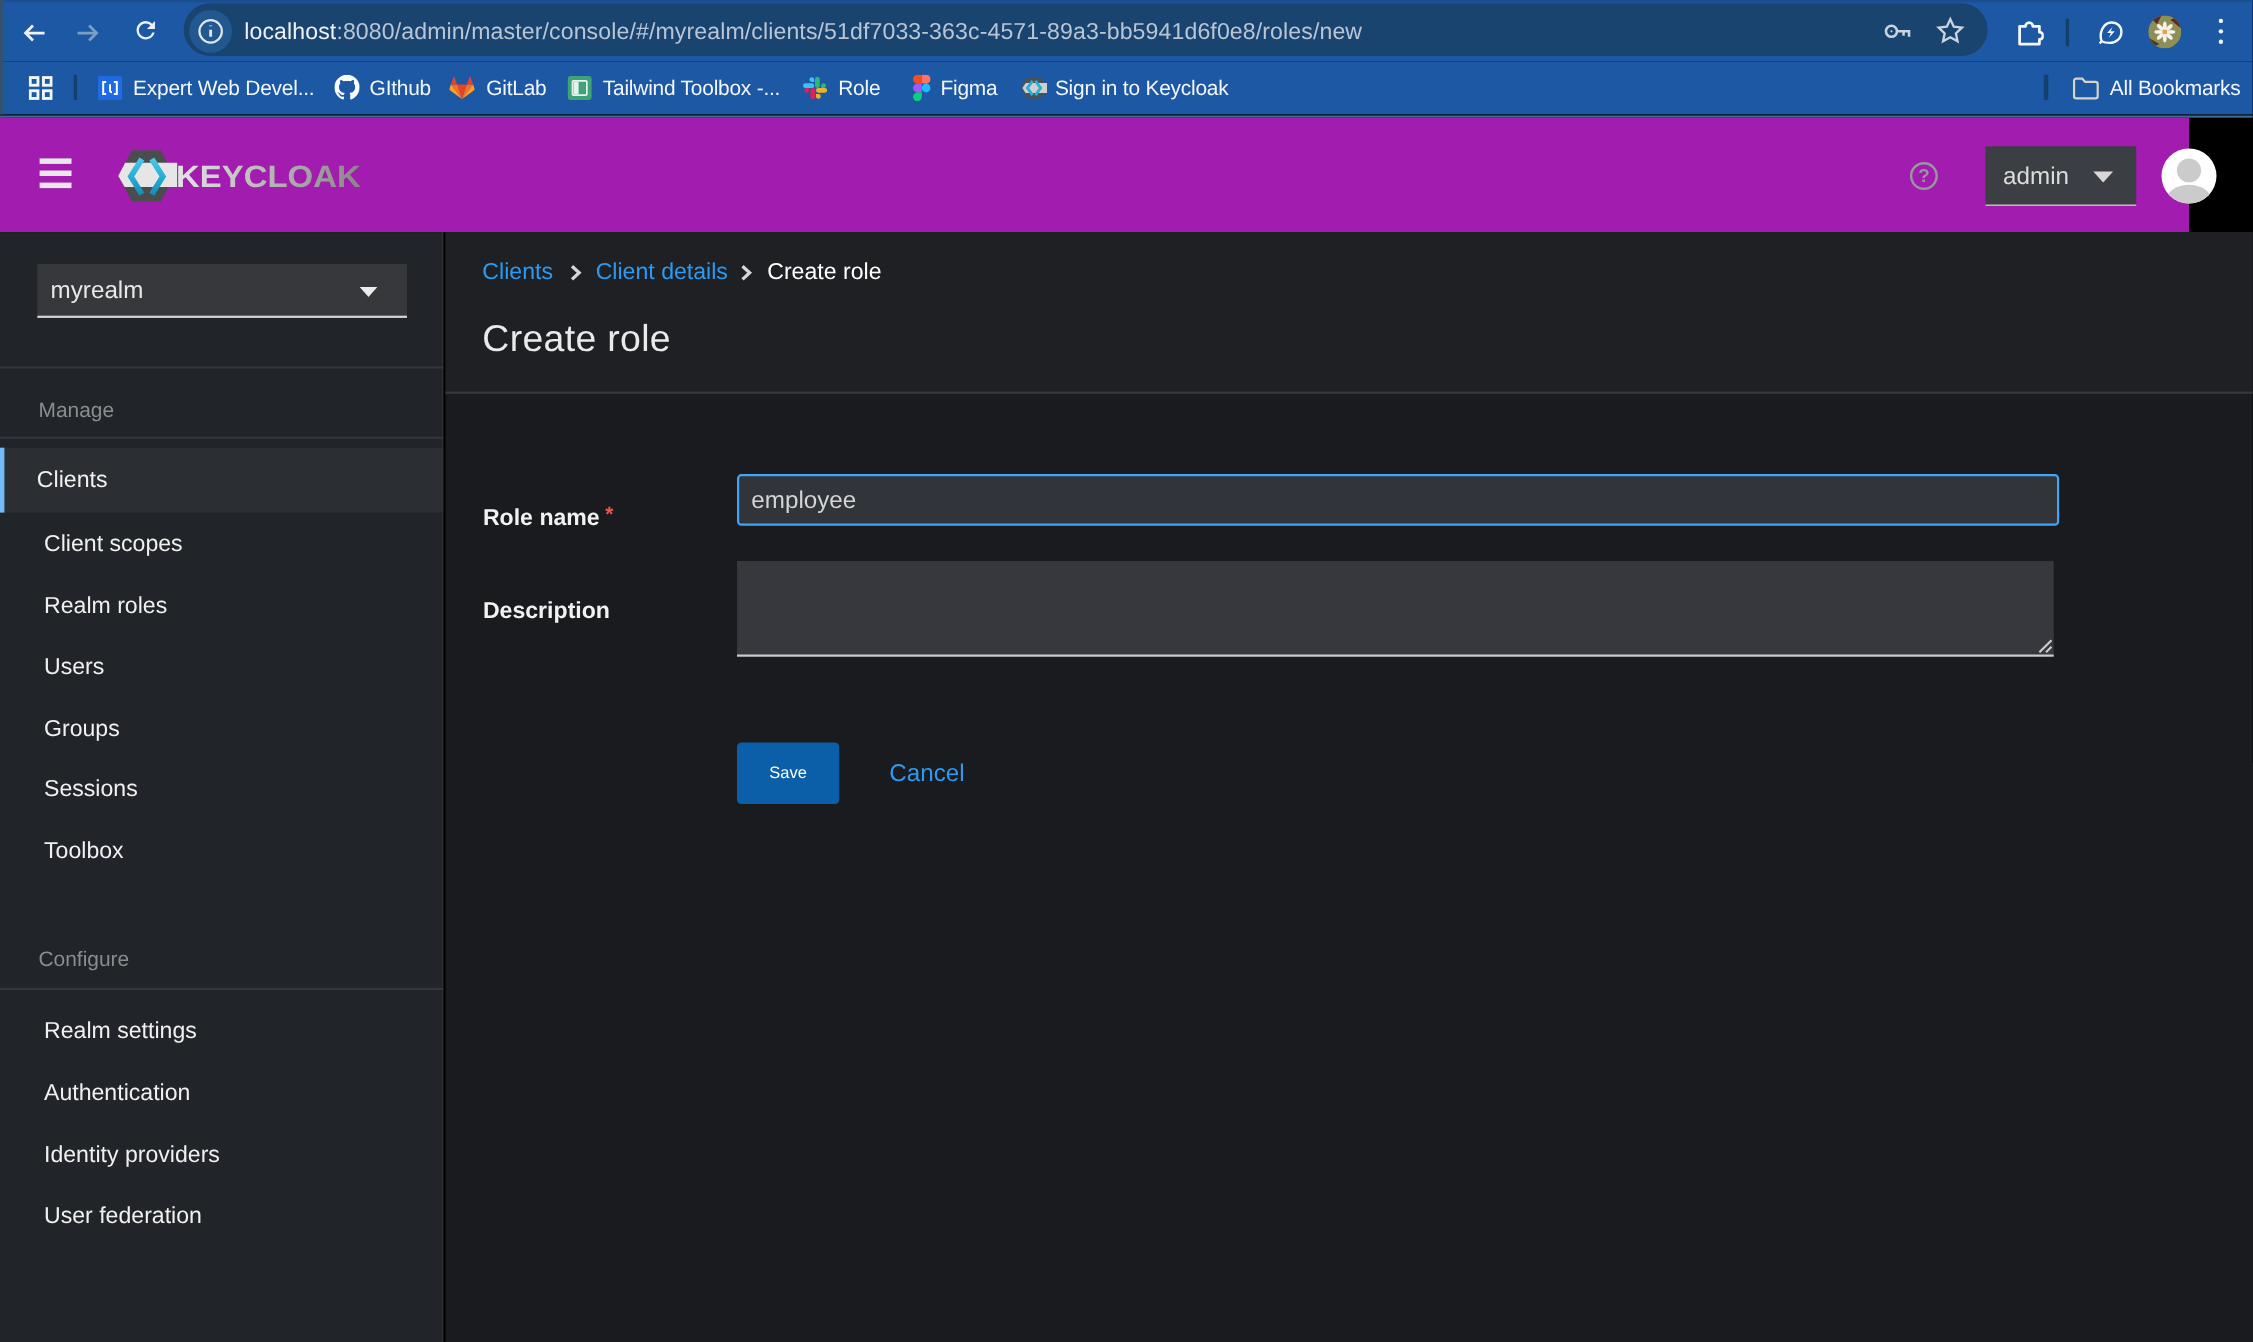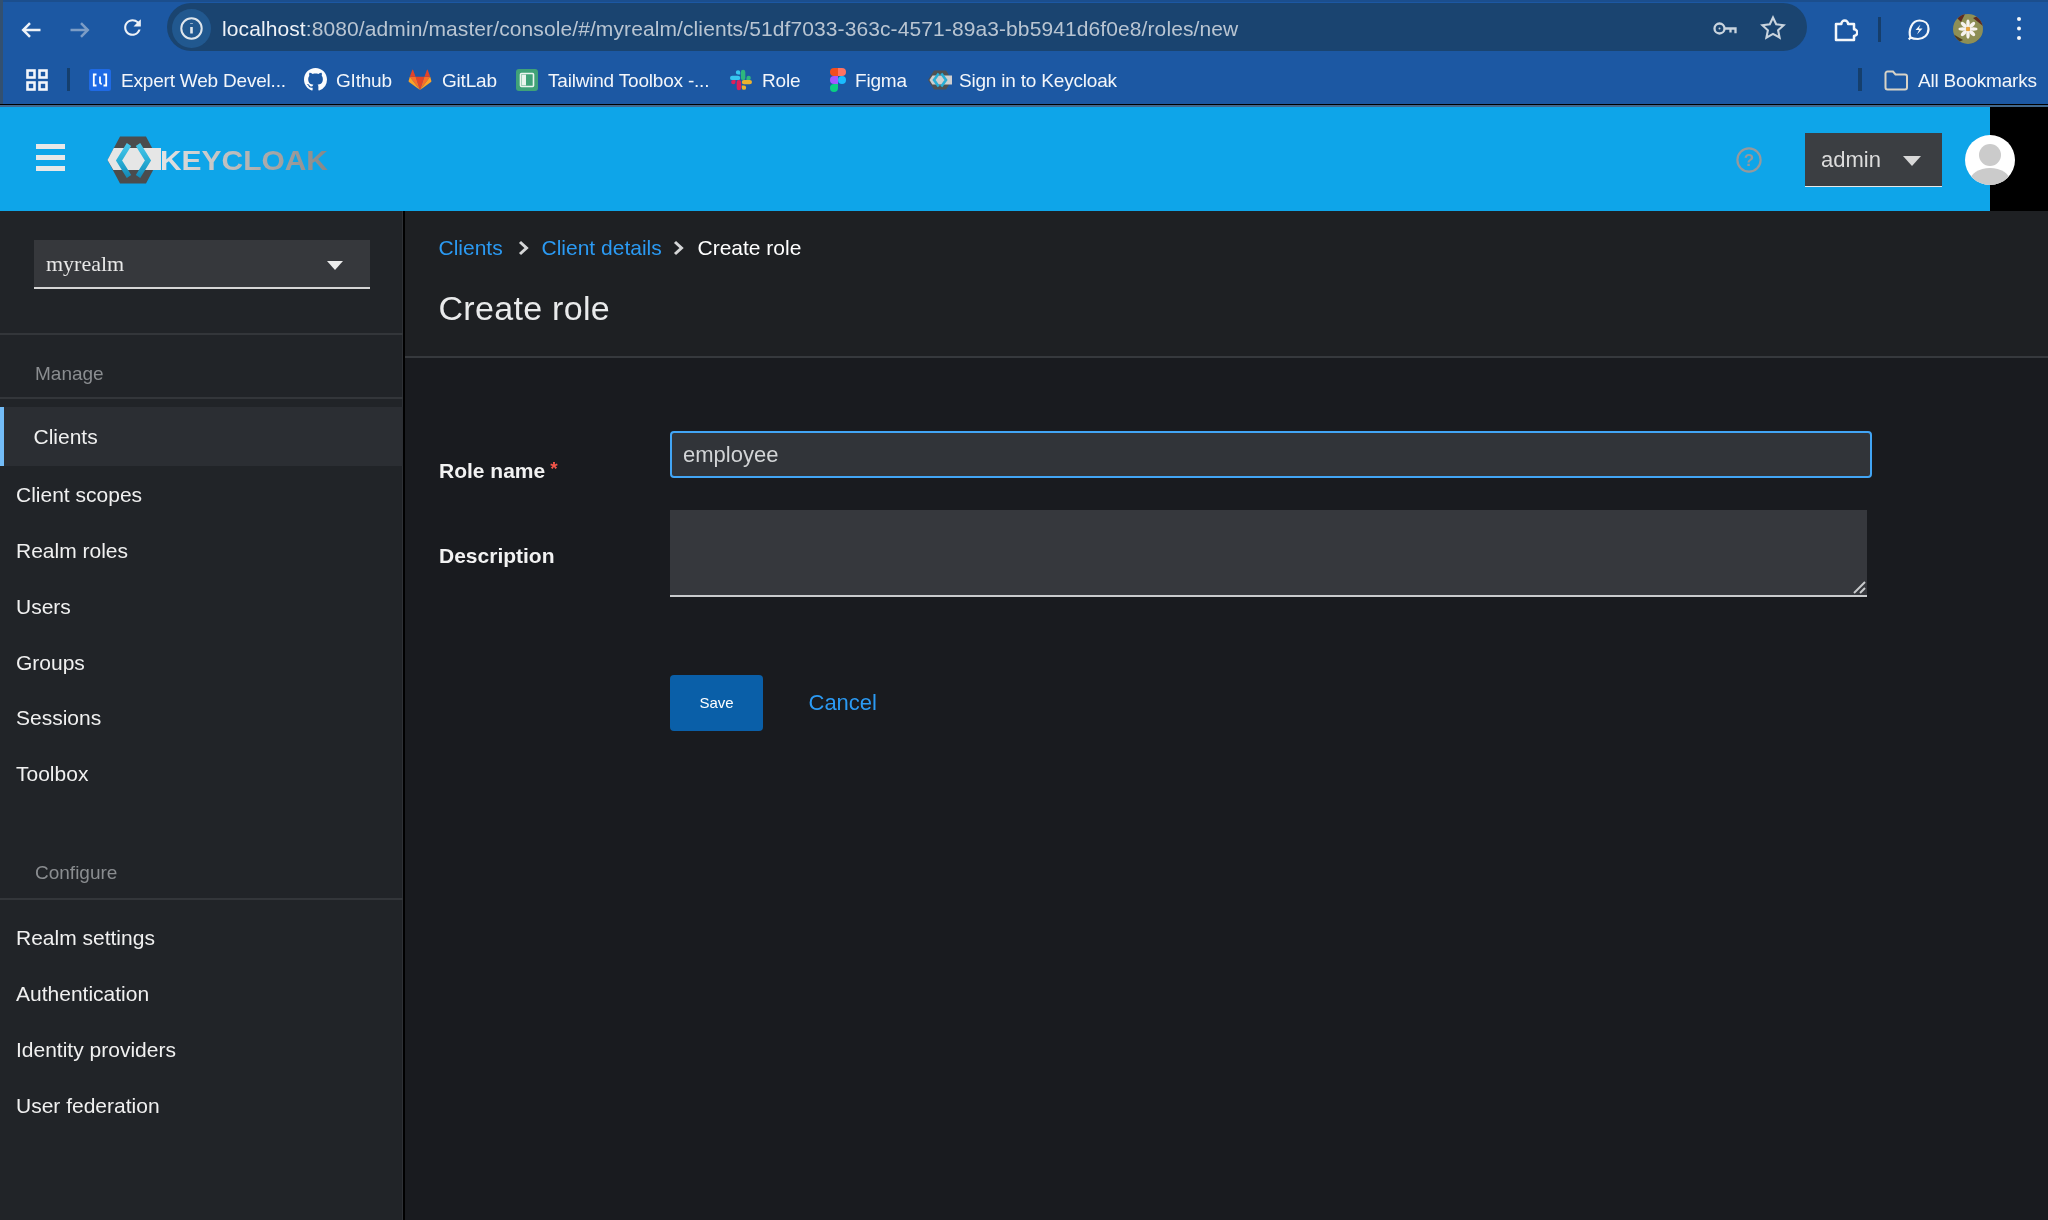--- a/index.html
+++ b/index.html
@@ -15,38 +15,38 @@
   #infocircle { position:absolute; left:172px; top:9px; width:39px; height:39px; border-radius:50%; background:#21588f; }
   .urltext { position:absolute; left:222px; top:0; height:56px; line-height:57px; font-size:21px; color:#b9c5d2; white-space:nowrap; letter-spacing:0.1px;}
   .urltext b { color:#eef2f7; font-weight:normal; }
 
   
   #bookbar { position:absolute; left:0; top:56px; width:2048px; height:48px; background:#1c58a3; }
   #bookbar-line { position:absolute; left:0; top:104.5px; width:2048px; height:2.5px; background:#42698f; }
   .bm { position:absolute; top:56px; height:48px; line-height:49px; font-size:19px; color:#f3f6fa; white-space:nowrap; letter-spacing:-0.2px; }
 
   
-  #kchead { position:absolute; left:0; top:107px; width:1990px; height:104px; background:#0ea5e9; }
+  #kchead { position:absolute; left:0; top:107px; width:1990px; height:104px; background:#a21caf; }
   #burger { position:absolute; left:36px; top:37px; width:29px; height:27px; }
   #burger div { position:absolute; left:0; width:29px; height:4.5px; background:#e8e8e8; }
   #adminbox { position:absolute; left:1805px; top:26px; width:137px; height:54px; background:#3b3e42; border-bottom:1.5px solid #e8e8e8; }
   #adminbox span { position:absolute; left:16px; top:0; height:52px; line-height:53px; font-size:22px; color:#dcdcdc; }
   #adminbox i { position:absolute; left:98px; top:23px; width:0; height:0; border-left:9px solid transparent; border-right:9px solid transparent; border-top:10px solid #d8d8d8; }
   #avatar2 { position:absolute; left:1965px; top:28px; width:50px; height:50px; border-radius:50%; background:#fff; overflow:hidden; }
   #avatar2 .head { position:absolute; left:14px; top:9px; width:22px; height:22px; border-radius:50%; background:#cbcbcb; }
   #avatar2 .bod { position:absolute; left:5px; top:33px; width:40px; height:26px; border-radius:50% 50% 0 0; background:#cbcbcb; }
   #realmcaret { position:absolute; left:293px; top:21px; width:0; height:0; border-left:8.5px solid transparent; border-right:8.5px solid transparent; border-top:9.5px solid #ececec; }
 
   
   #sidebar { position:absolute; left:0; top:211px; width:403px; height:1009px; background:#212428; border-right:1.5px solid #2e3136; }
   #realmsel { position:absolute; left:34px; top:29px; width:336px; height:49px; background:#36383c; border-bottom:2px solid #d6d6d6; }
-  #realmsel span { position:absolute; left:12px; top:0; height:47px; line-height:48px; font-size:22px; color:#e8e8e8;font-family:Liberation Serif, serif; }
+  #realmsel span { position:absolute; left:12px; top:0; height:47px; line-height:48px; font-size:22px; color:#e8e8e8; }
   .sideline { position:absolute; left:0; width:403px; height:1.5px; background:#33363a; }
   .navgroup-label { position:absolute; left:35px; font-size:19px; color:#8a8d90; }
-  .navitem { position:absolute; left:0; width:403px; height:56px; line-height:56px; font-size:21px; color:#f0f0f0; padding-left:16px; }
+  .navitem { position:absolute; left:0; width:403px; height:56px; line-height:56px; font-size:21px; color:#f0f0f0; padding-left:40px; }
   .navitem.active { background:#2b2e33; border-left:4.5px solid #73bcf7; padding-left:29.5px; height:59px; line-height:59px;}
 
   
   #content { position:absolute; left:404.5px; top:211px; width:1643.5px; height:1009px; background:#191b1f; }
   #titleband { position:absolute; left:0; top:0; width:1643.5px; height:147px; background:#1e2023; border-bottom:2px solid #36393d; }
   .crumb { position:absolute; top:0; height:72px; line-height:74px; font-size:21px; }
   .crumb a { color:#2b9af3; text-decoration:none; }
   #h1 { position:absolute; left:34px; top:78px; font-size:34px; font-weight:400; color:#e9eaeb; letter-spacing:0.3px; }
   .flabel { position:absolute; left:34.5px; font-size:21px; font-weight:bold; color:#f2f2f2;margin-top:16px; }
   .flabel .req { color:#f4564a; margin-left:5px; font-size:19px; position:relative; top:-3px;}

